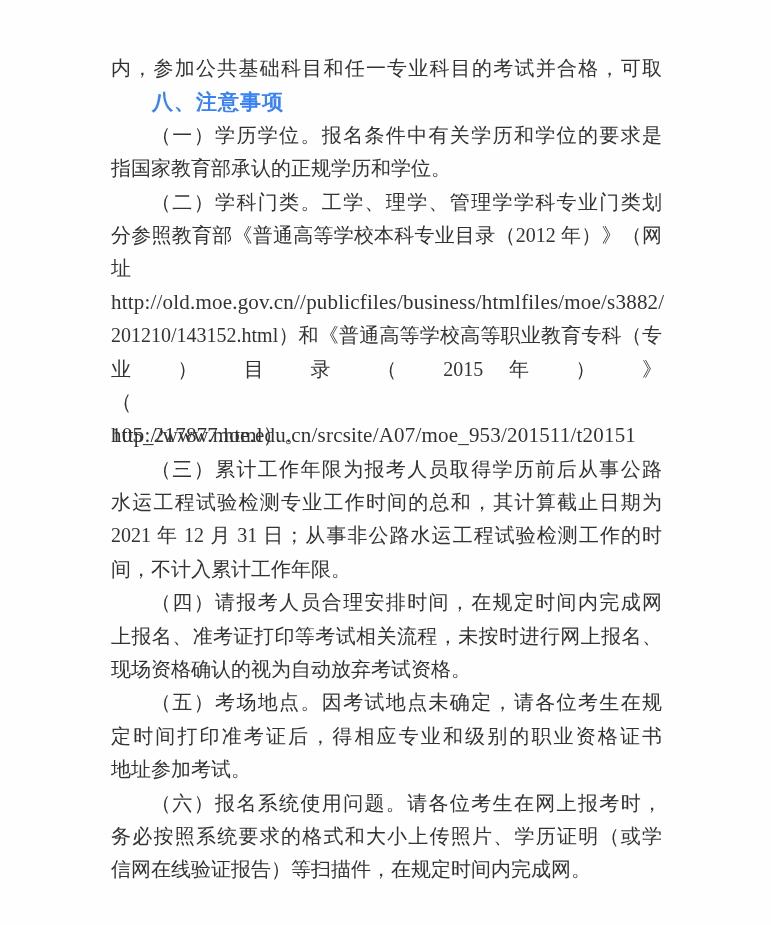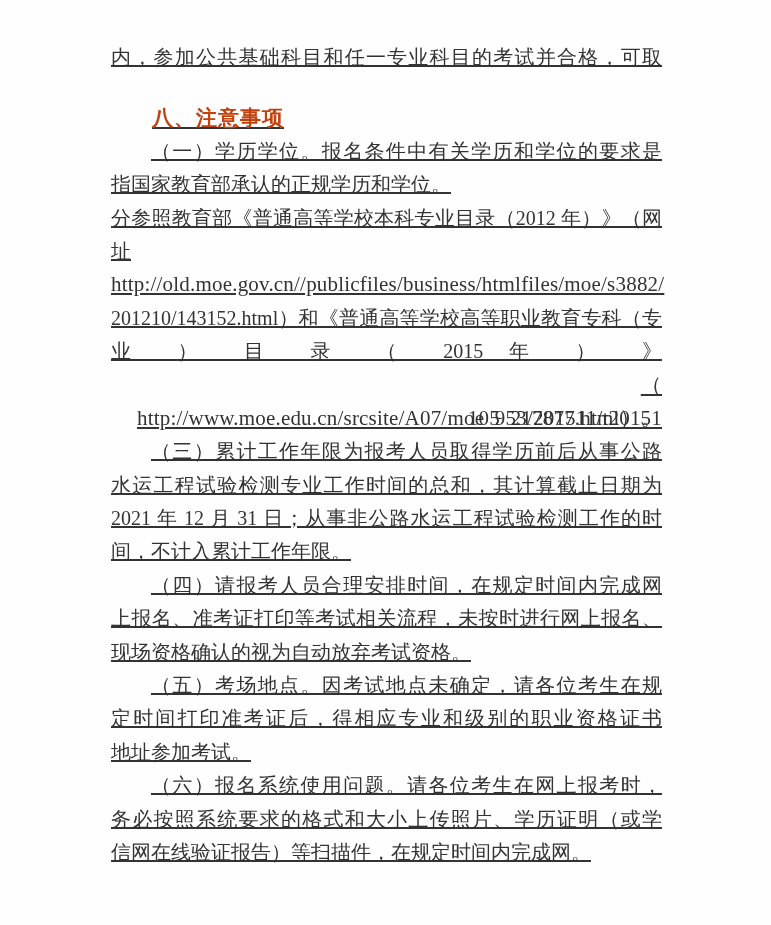--- a/index.html
+++ b/index.html
@@ -12,23 +12,22 @@
     width: 771px;
     height: 925px;
     background: #fefefe;
     overflow: hidden;
     font-family: "Liberation Serif", "DejaVu Serif", serif;
     color: #333333;
   }
   .textblock {
     position: absolute;
     left: 111px;
-    top: 41px;
+    top: 52px;
     width: 551px;
-    text-decoration: underline;
   }
   .line {
     height: 33.4px;
     line-height: 33.4px;
     font-size: 20px;
     color: #333333;
     text-align: left;
     overflow: visible;
   }
   
@@ -39,40 +38,39 @@
   
   .i {
     padding-left: 40px;
   }
   
   .h {
     padding-left: 41px;
     font-family: "Liberation Sans", "DejaVu Sans", sans-serif;
     font-weight: 700;
     font-size: 21px;
-    color: #c2410c;
+    color: #3b82f6;
     letter-spacing: 1px;
-    margin-top: 27px;
   }
   
   .u {
     font-size: 21px;
     letter-spacing: 0.2px;
-    text-align: right;
   }
 </style>
 </head>
 <body>
 
 <div class="page">
   <div class="textblock">
     <div class="line j">内，参加公共基础科目和任一专业科目的考试并合格，可取</div>
     <div class="line h">八、注意事项</div>
     <div class="line i j">（一）学历学位。报名条件中有关学历和学位的要求是</div>
     <div class="line">指国家教育部承认的正规学历和学位。</div>
+    <div class="line i j">（二）学科门类。工学、理学、管理学学科专业门类划</div>
     <div class="line j">分参照教育部《普通高等学校本科专业目录（2012 年）》（网</div>
     <div class="line">址</div>
     <div class="line u">http://old.moe.gov.cn//publicfiles/business/htmlfiles/moe/s3882/</div>
     <div class="line j">201210/143152.html）和《普通高等学校高等职业教育专科（专</div>
     <div class="line j">业 ） 目 录 （ 2015 年 ） 》</div>
     <div class="line u">（ http://www.moe.edu.cn/srcsite/A07/moe_953/201511/t20151</div>
     <div class="line u">105_217877.html）。</div>
     <div class="line i j">（三）累计工作年限为报考人员取得学历前后从事公路</div>
     <div class="line j">水运工程试验检测专业工作时间的总和，其计算截止日期为</div>
     <div class="line j">2021 年 12 月 31 日；从事非公路水运工程试验检测工作的时</div>

